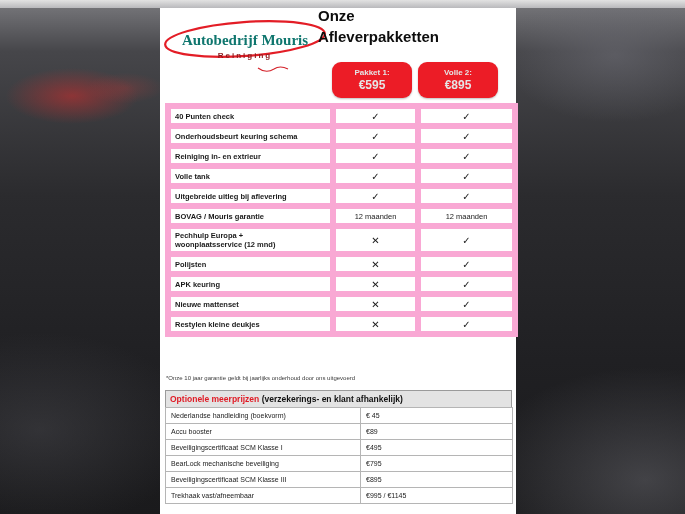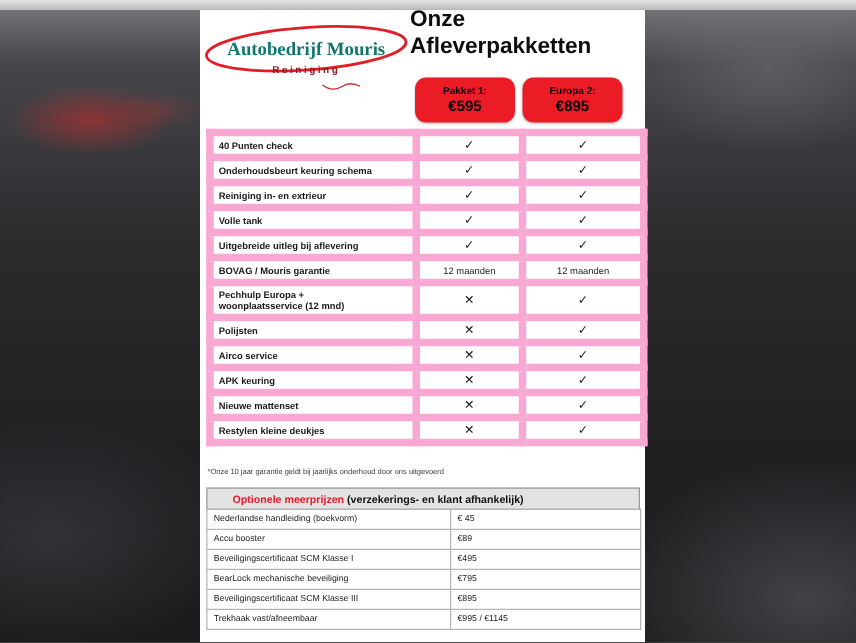--- a/index.html
+++ b/index.html
@@ -24,44 +24,44 @@
 
   
   .logo { position:absolute; left:2px; top:12px; width:166px; height:66px; }
   .logo svg { position:absolute; inset:0; }
   .logo-name { position:absolute; top:20px; left:0; width:100%; text-align:center;
     font-family:"Liberation Serif", serif; font-weight:700; font-size:15px; color:#0f766e; white-space:nowrap; }
   .logo-city { position:absolute; top:39px; left:0; width:100%; text-align:center;
     font-size:8px; font-weight:700; letter-spacing:2px; color:#8e1a1d; }
 
   
-  .title { position:absolute; left:168px; top:5px; width:186px; color:#0d0d0d;
-    font-weight:800; font-size:18px; line-height:21px; }
+  .title { position:absolute; left:158px; top:5px; width:186px; color:#0d0d0d;
+    font-weight:800; font-size:15px; line-height:21px; }
 
   
   .badge { position:absolute; top:62px; width:80px; height:36px; background:#ec1c26;
-    border-radius:9px; color:#000000; text-align:center; display:flex; flex-direction:column;
+    border-radius:9px; color:#e5e5e5; text-align:center; display:flex; flex-direction:column;
     justify-content:center; gap:1px; box-shadow:0 1px 2px rgba(0,0,0,.25); }
   .badge .blabel { font-size:8px; font-weight:700; }
   .badge .bprice { font-size:12px; font-weight:700; }
   .badge1 { left:172px; } .badge2 { left:258px; }
 
   
   .features { position:absolute; left:5px; top:103px; width:347px; border-collapse:collapse; table-layout:fixed; }
   .features td { border:6px solid #f9a8d4; }
   .fname { font-size:7.5px; font-weight:700; color:#1a1a1a; padding:2px 4px; height:20px; white-space:pre-line; }
   .fval { text-align:center; color:#1a1a1a; }
   .fval.mark { font-size:10px; }
   .fval.txt { font-size:7.5px; }
 
   .footnote { position:absolute; left:6px; top:375px; font-size:6px; color:#3c3c3c; }
 
   
   .opt-header { position:absolute; left:5px; top:390px; width:347px; height:18px;
-    background:#e3e3e3; border:1px solid #9a9a9a; line-height:16px; padding-left:20px;
+    background:#e3e3e3; border:1px solid #9a9a9a; line-height:16px; padding-left:4px;
     font-size:8.5px; font-weight:700; color:#111; white-space:nowrap; }
   .opt-header .accent { color:#e01b25; }
   .options { position:absolute; left:5px; top:407px; width:347px; border-collapse:collapse; table-layout:fixed; }
   .options td { border:1px solid #b5b5b5; font-size:7px; color:#222; height:16px; padding:1px 5px; }
   .oname {} .oprice {}
 </style>
 </head>
 <body>
 
 <div class="stage">
@@ -82,21 +82,21 @@
     <div class="title">
       <div>Onze</div>
       <div>Afleverpakketten</div>
     </div>
 
     <div class="badge badge1">
       <div class="blabel">Pakket 1:</div>
       <div class="bprice">€595</div>
     </div>
     <div class="badge badge2">
-      <div class="blabel">Europa 2:</div>
+      <div class="blabel">Volle 2:</div>
       <div class="bprice">€895</div>
     </div>
 
     <table class="features">
       <colgroup>
           <col style="width:165px">
           <col style="width:85px">
           <col style="width:97px">
         </colgroup>
       <tbody>
@@ -135,25 +135,20 @@
 woonplaatsservice (12 mnd)</td>
             <td class="fval mark">✕</td>
             <td class="fval mark">✓</td>
           </tr>
           <tr>
             <td class="fname">Polijsten</td>
             <td class="fval mark">✕</td>
             <td class="fval mark">✓</td>
           </tr>
           <tr>
-            <td class="fname">Airco service</td>
-            <td class="fval mark">✕</td>
-            <td class="fval mark">✓</td>
-          </tr>
-          <tr>
             <td class="fname">APK keuring</td>
             <td class="fval mark">✕</td>
             <td class="fval mark">✓</td>
           </tr>
           <tr>
             <td class="fname">Nieuwe mattenset</td>
             <td class="fval mark">✕</td>
             <td class="fval mark">✓</td>
           </tr>
           <tr>

